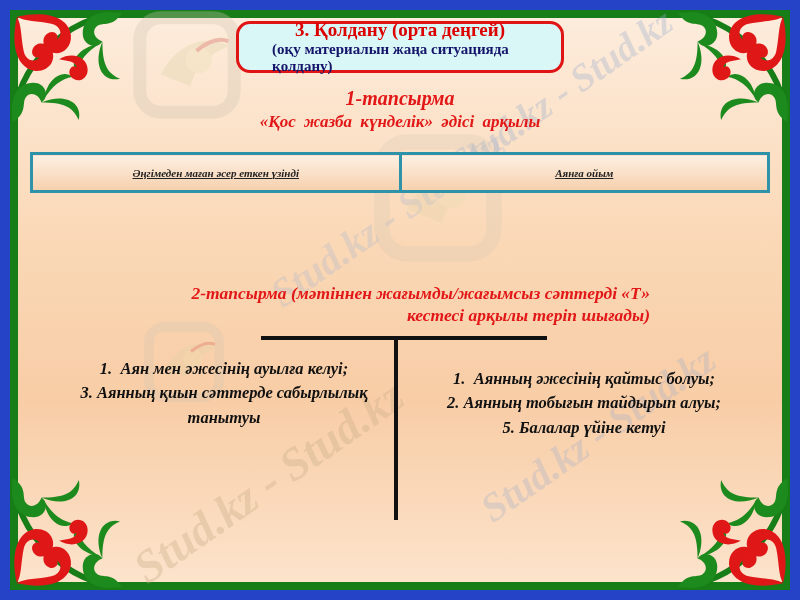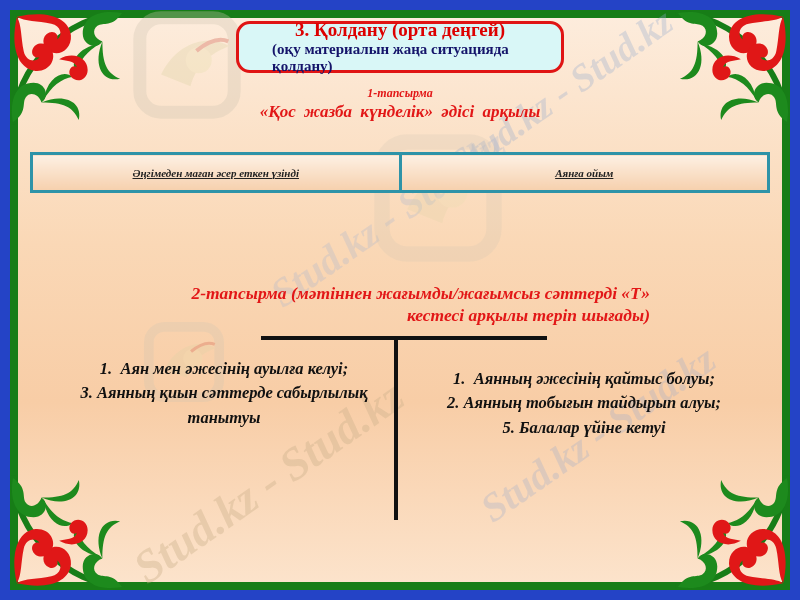--- a/index.html
+++ b/index.html
@@ -37,21 +37,21 @@
     background:#d9f7f7;border:3px solid #e01414;border-radius:14px;
     display:flex;flex-direction:column;align-items:center;justify-content:center;
     box-sizing:border-box;
   }
   .title-main{font-size:19px;font-weight:bold;color:#dd0000;line-height:1.15;}
   .title-sub{font-size:15px;font-weight:bold;color:#14146a;line-height:1.15;margin-left:33px;}
 
   
   .task1{position:absolute;left:140px;top:86px;width:520px;text-align:center;z-index:3;
          color:#e21717;font-weight:bold;font-style:italic;}
-  .task1-l1{font-size:12px;line-height:1.25;}
+  .task1-l1{font-size:20px;line-height:1.25;}
   .task1-l2{font-size:17px;line-height:1.25;word-spacing:4px;}
 
   .task2{position:absolute;left:150px;top:283px;width:500px;text-align:right;z-index:3;
          color:#e21717;font-weight:bold;font-style:italic;font-size:17.5px;line-height:1.25;}
 
   
   .dtable{position:absolute;left:30px;top:152px;width:740px;z-index:3;
           border-collapse:collapse;table-layout:fixed;}
   .dtable th,.dtable td{border:3px solid #2e93a8;box-sizing:border-box;
           text-align:center;vertical-align:middle;}

